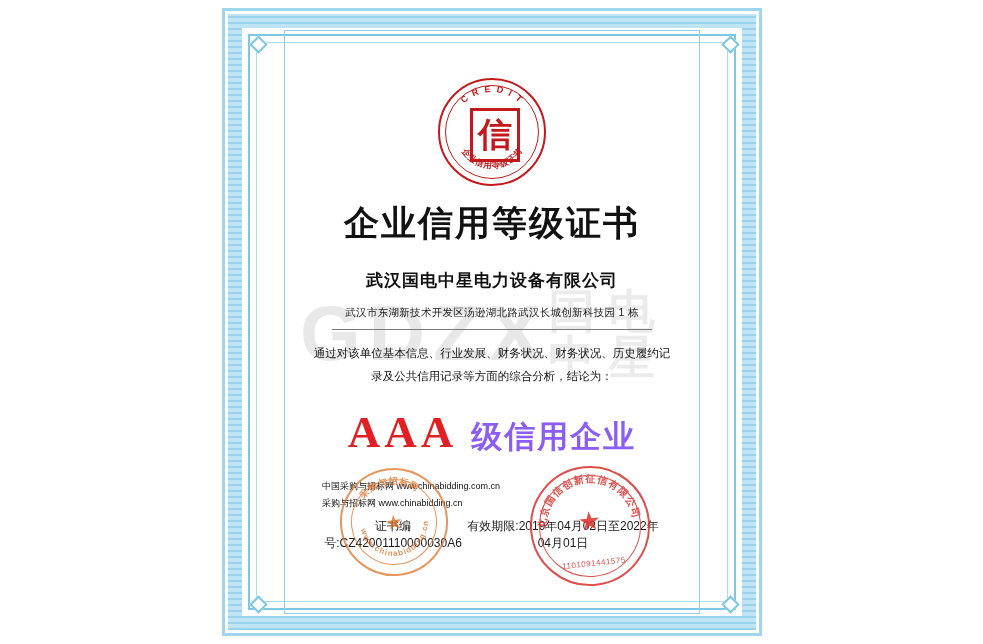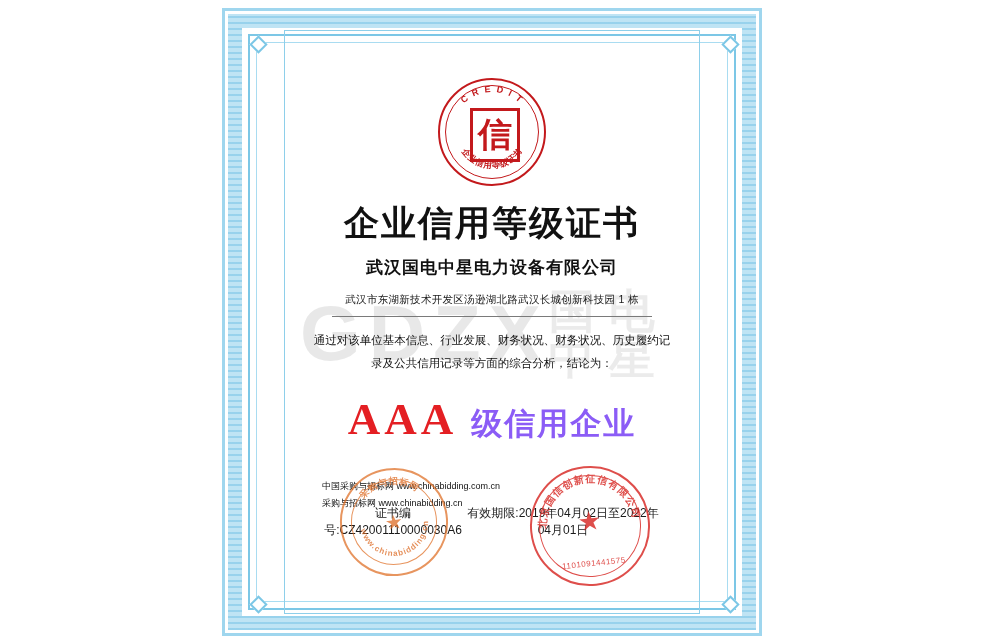--- a/index.html
+++ b/index.html
@@ -195,21 +195,21 @@
     color: #111111;
     letter-spacing: 2px;
     margin-top: 14px;
   }
   #company-name {
     font-family: Liberation Serif, serif;
     font-size: 17px;
     font-weight: bold;
     color: #111111;
     letter-spacing: 1px;
-    margin-top: 9px;
+    margin-top: 22px;
   }
   #company-address {
     font-size: 10.5px;
     color: #1a1a1a;
     margin-top: 14px;
     letter-spacing: .3px;
   }
   #divider {
     width: 320px;
     height: 1px;

